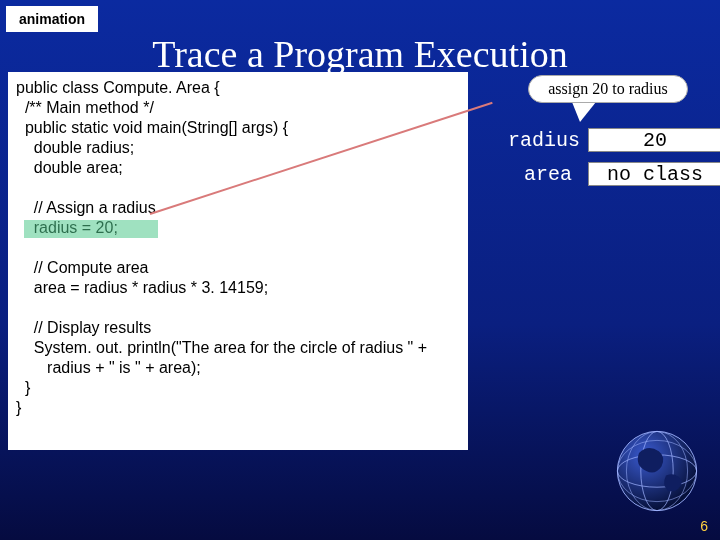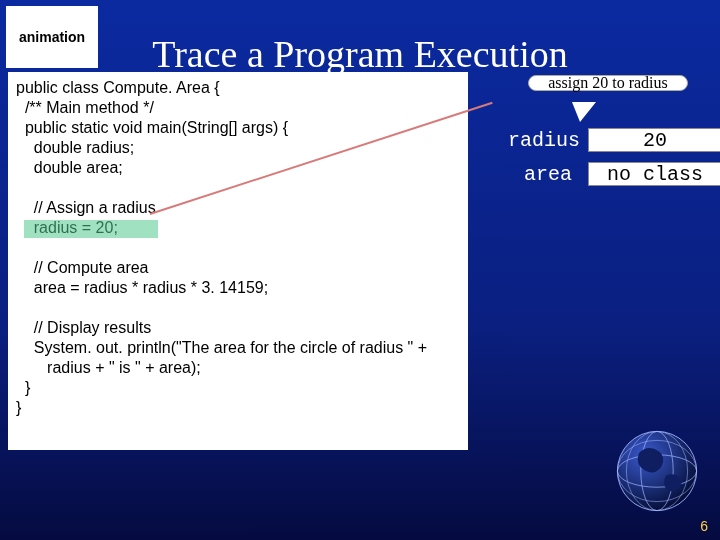--- a/index.html
+++ b/index.html
@@ -7,21 +7,21 @@
   .slide {
     width: 720px; height: 540px;
     background: linear-gradient(180deg, #0b2aa0 0%, #0a1f80 60%, #050b40 100%);
     position: relative;
   }
   .badge {
     position: absolute; left: 6px; top: 6px;
     background: #fff; color: #000;
     border: 1px solid #fff;
     font-family: Arial, sans-serif; font-weight: bold;
-    font-size: 14px; padding: 22px 12px;
+    font-size: 14px; padding: 4px 12px;
   }
   .title {
     position: absolute; top: 12px; left: 0; right: 0;
     text-align: center;
     color: #fff;
     font-size: 38px;
     font-weight: normal;
     font-family: "Times New Roman", serif;
     margin-top: 20px;
   }
@@ -47,21 +47,21 @@
     left: 150px; top: 213px;
     width: 360px; height: 2px;
     background: #d97a7a;
     transform-origin: left center;
     transform: rotate(-18deg);
     z-index: 3;
   }
   .callout {
     position: absolute;
     left: 528px; top: 75px;
-    width: 160px; height: 16px;
+    width: 160px; height: 28px;
     background: #fff; color: #000;
     border: 1px solid #aaa;
     border-radius: 14px;
     display: flex; align-items: center; justify-content: center;
     font-size: 16px;
     font-family: "Times New Roman", serif;
     z-index: 5;
   }
   .callout-tail {
     position: absolute;

